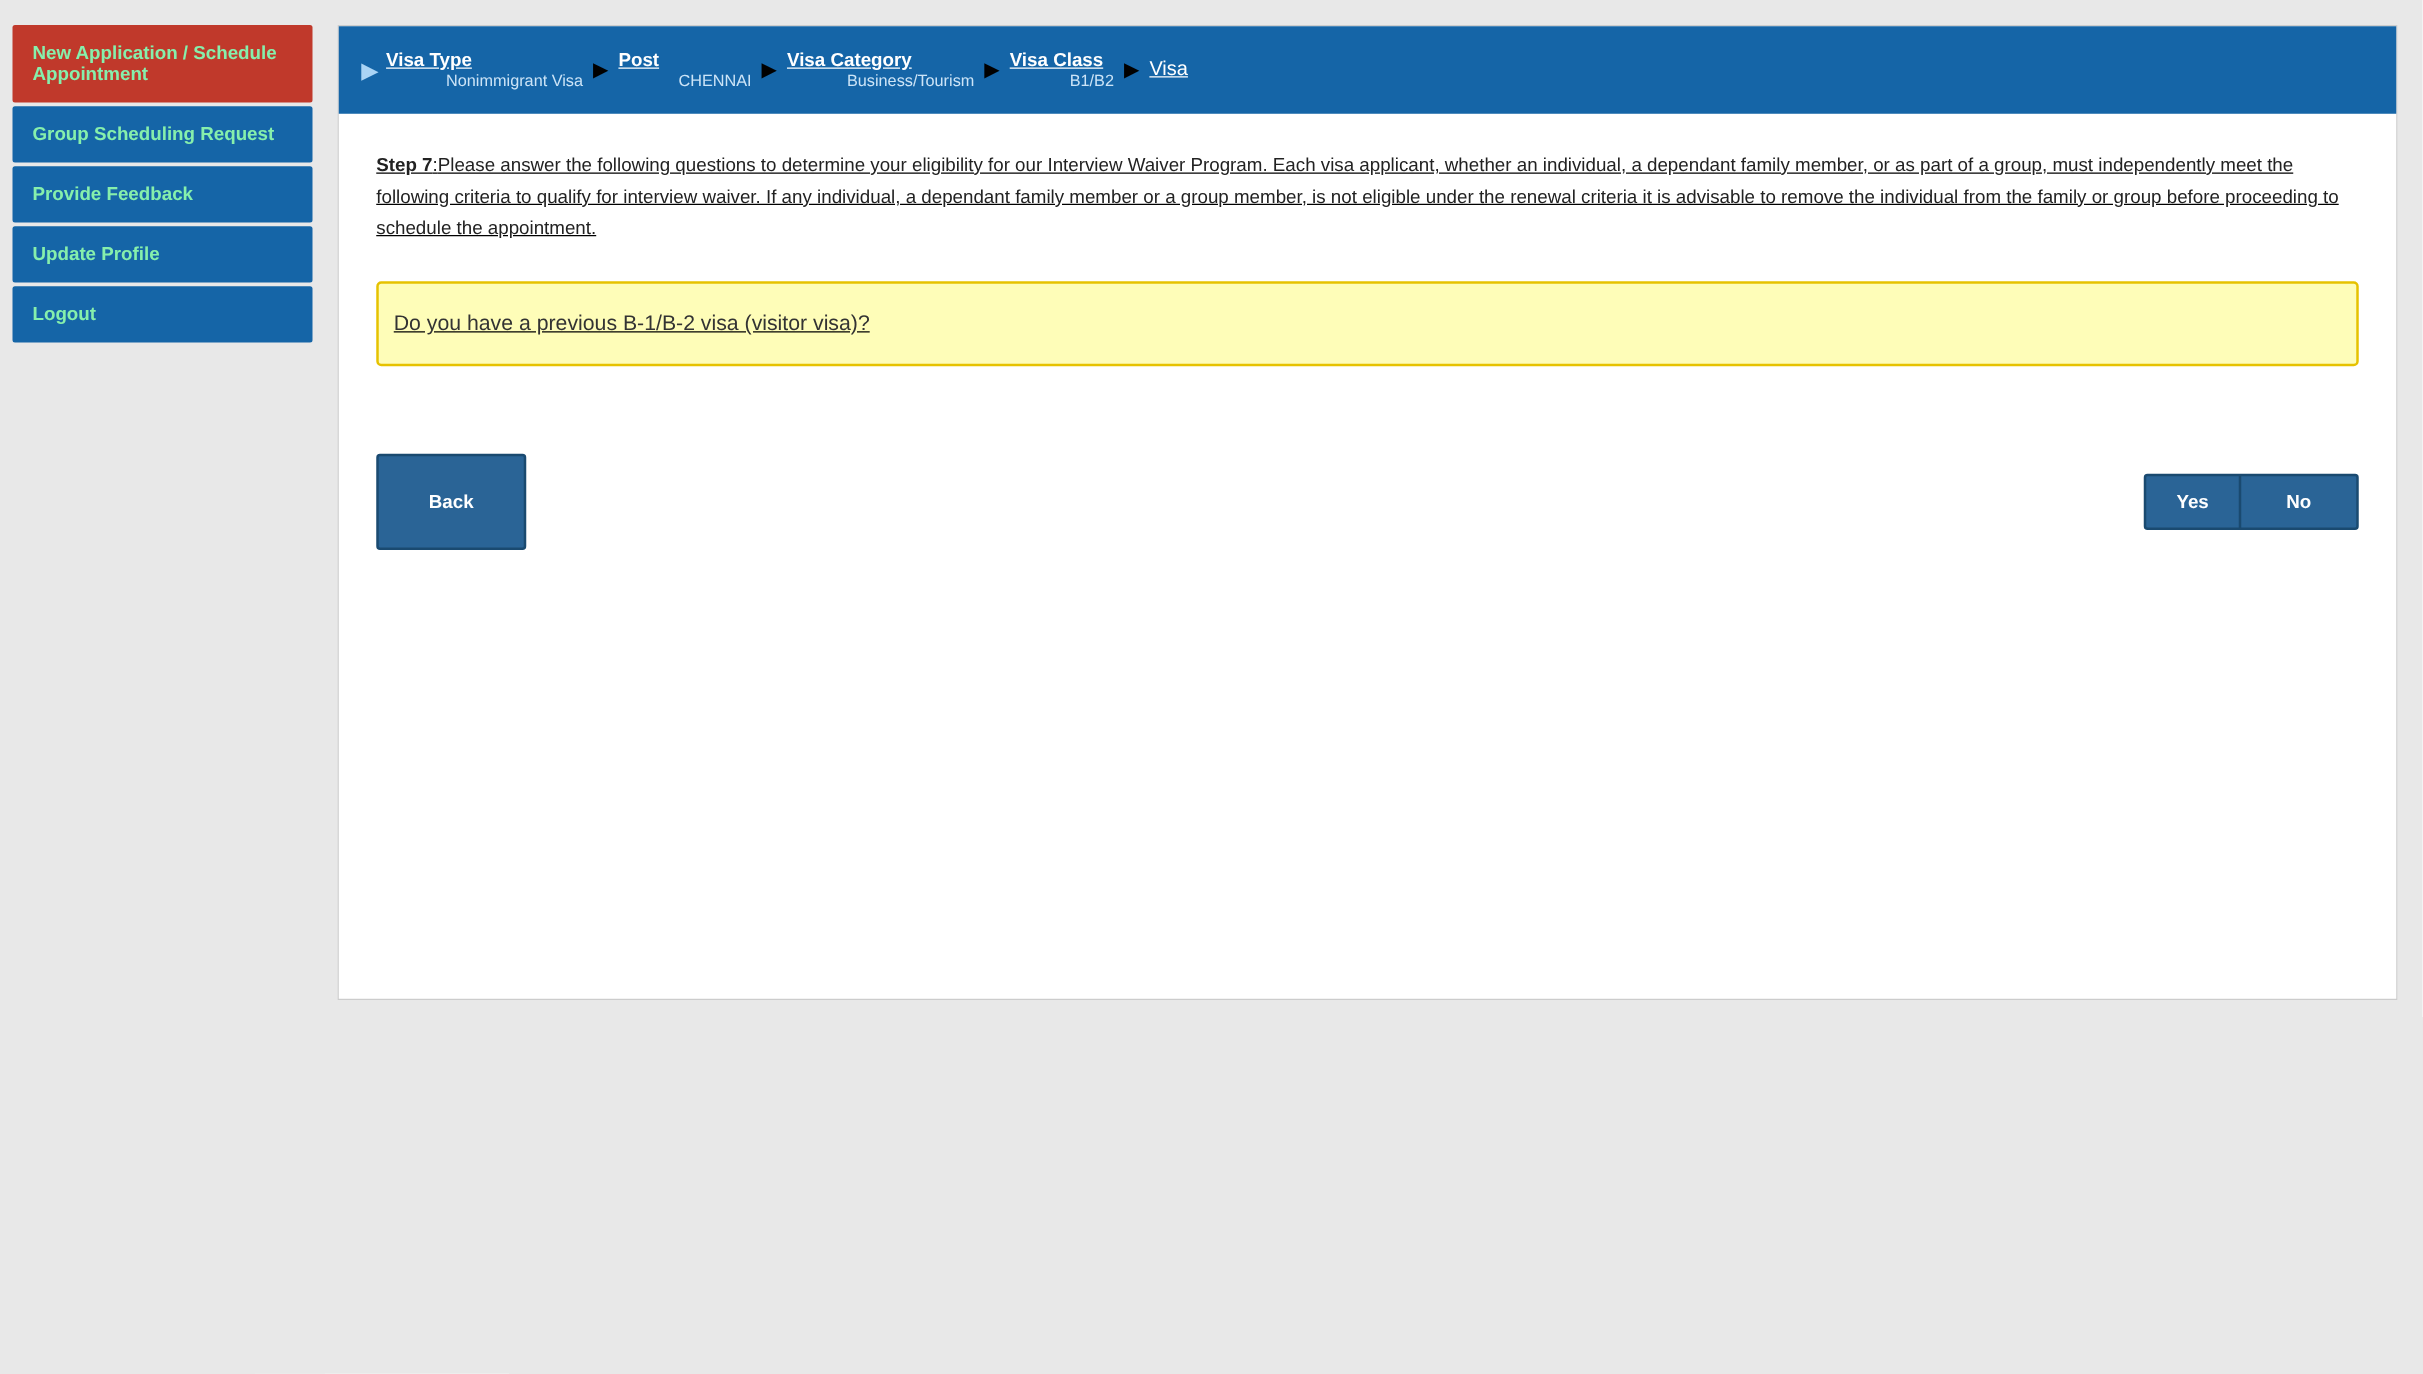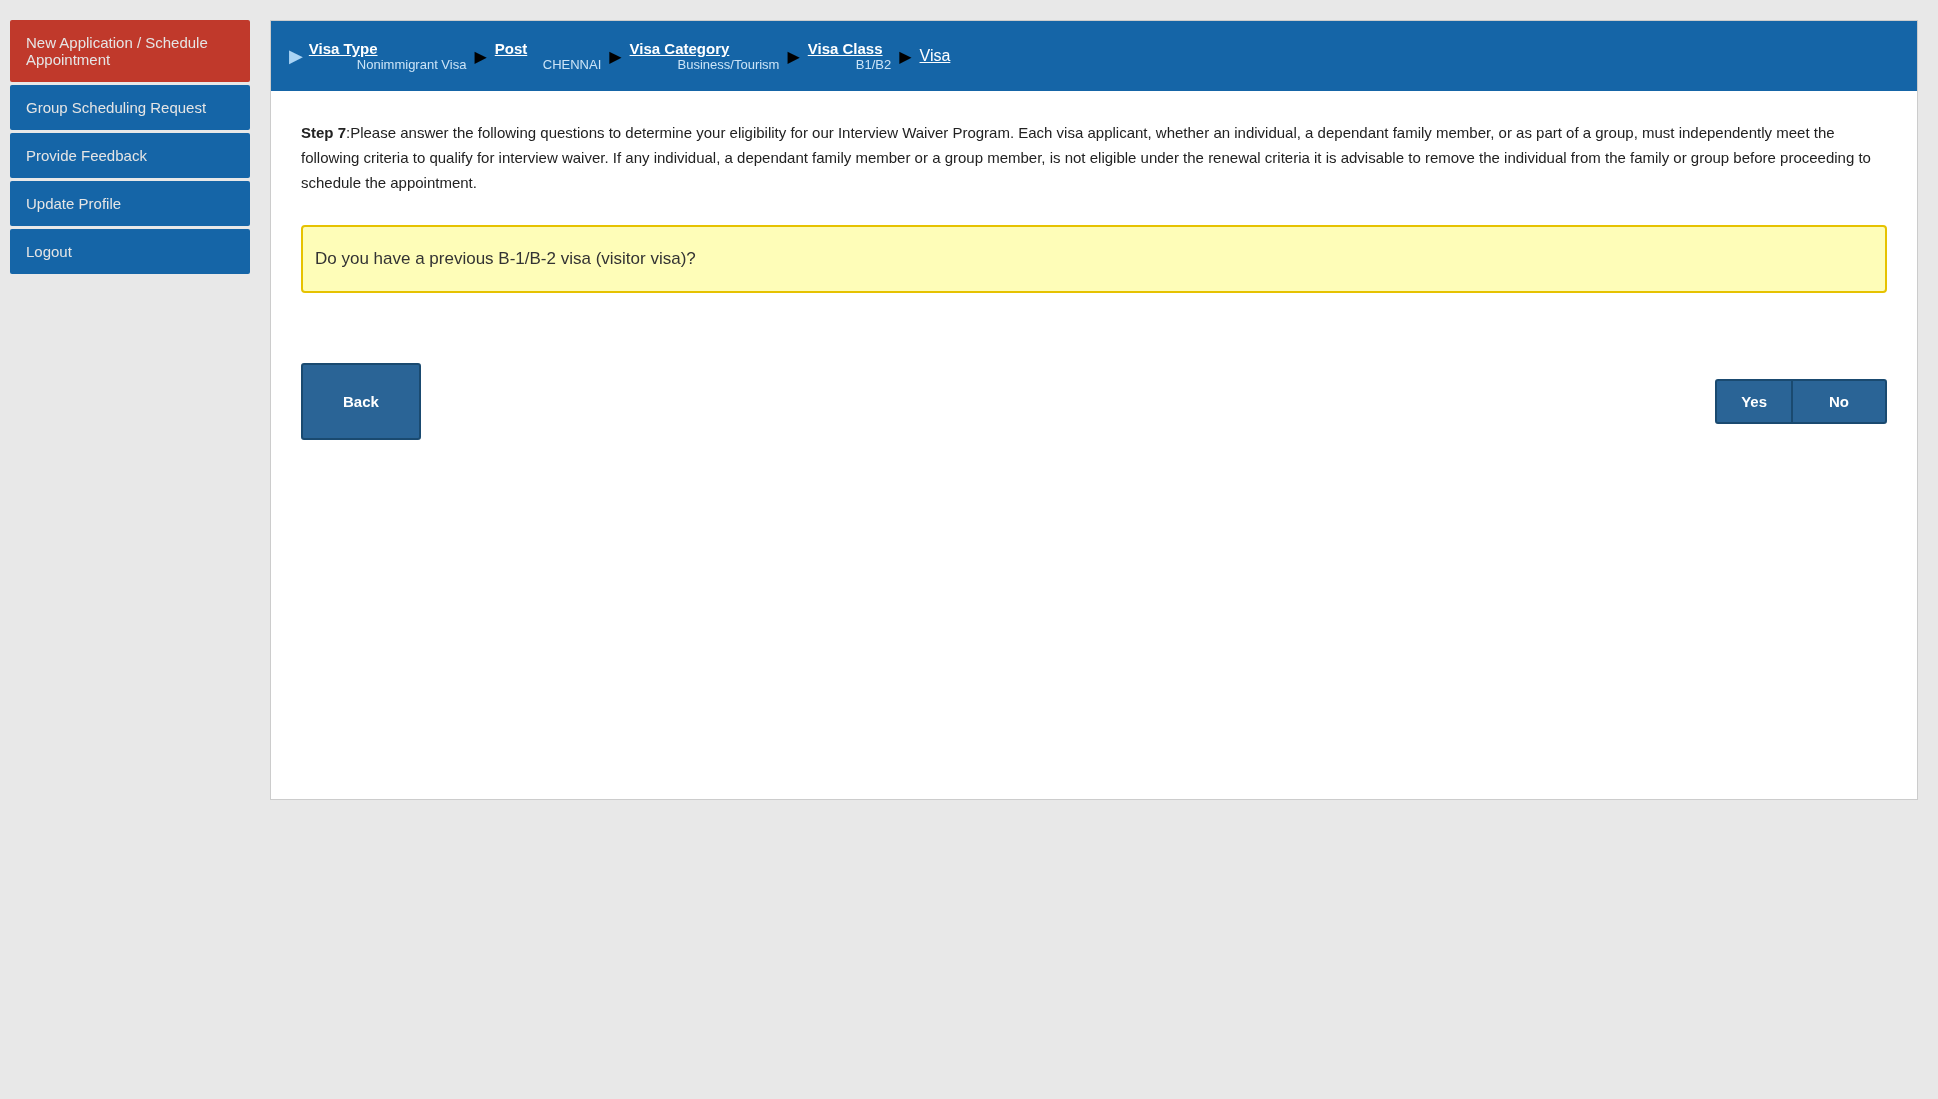--- a/index.html
+++ b/index.html
@@ -17,22 +17,22 @@
       min-width: 260px;
       background: #e8e8e8;
       padding: 20px 10px;
       display: flex;
       flex-direction: column;
       gap: 0;
     }
     .sidebar-item {
       padding: 14px 16px;
       font-size: 15px;
-      font-weight: normal;
-      color: #e5e5e5;
+      font-weight: bold;
+      color: #86efac;
       cursor: pointer;
       margin-bottom: 3px;
       border-radius: 2px;
     }
     .sidebar-item.active-red {
       background: #c0392b;
     }
     .sidebar-item.active-blue {
       background: #1565a7;
     }
@@ -85,20 +85,21 @@
       padding-left: 48px;
     }
     .progress-step-active .step-title {
       font-size: 16px;
       font-weight: normal;
     }
 
     
     .body-content {
       padding: 30px 30px 20px 30px;
+      text-decoration: underline;
     }
 
     .step-description {
       font-size: 15px;
       line-height: 1.65;
       color: #222;
       margin-bottom: 30px;
     }
     .step-description .step-label {
       font-weight: bold;

